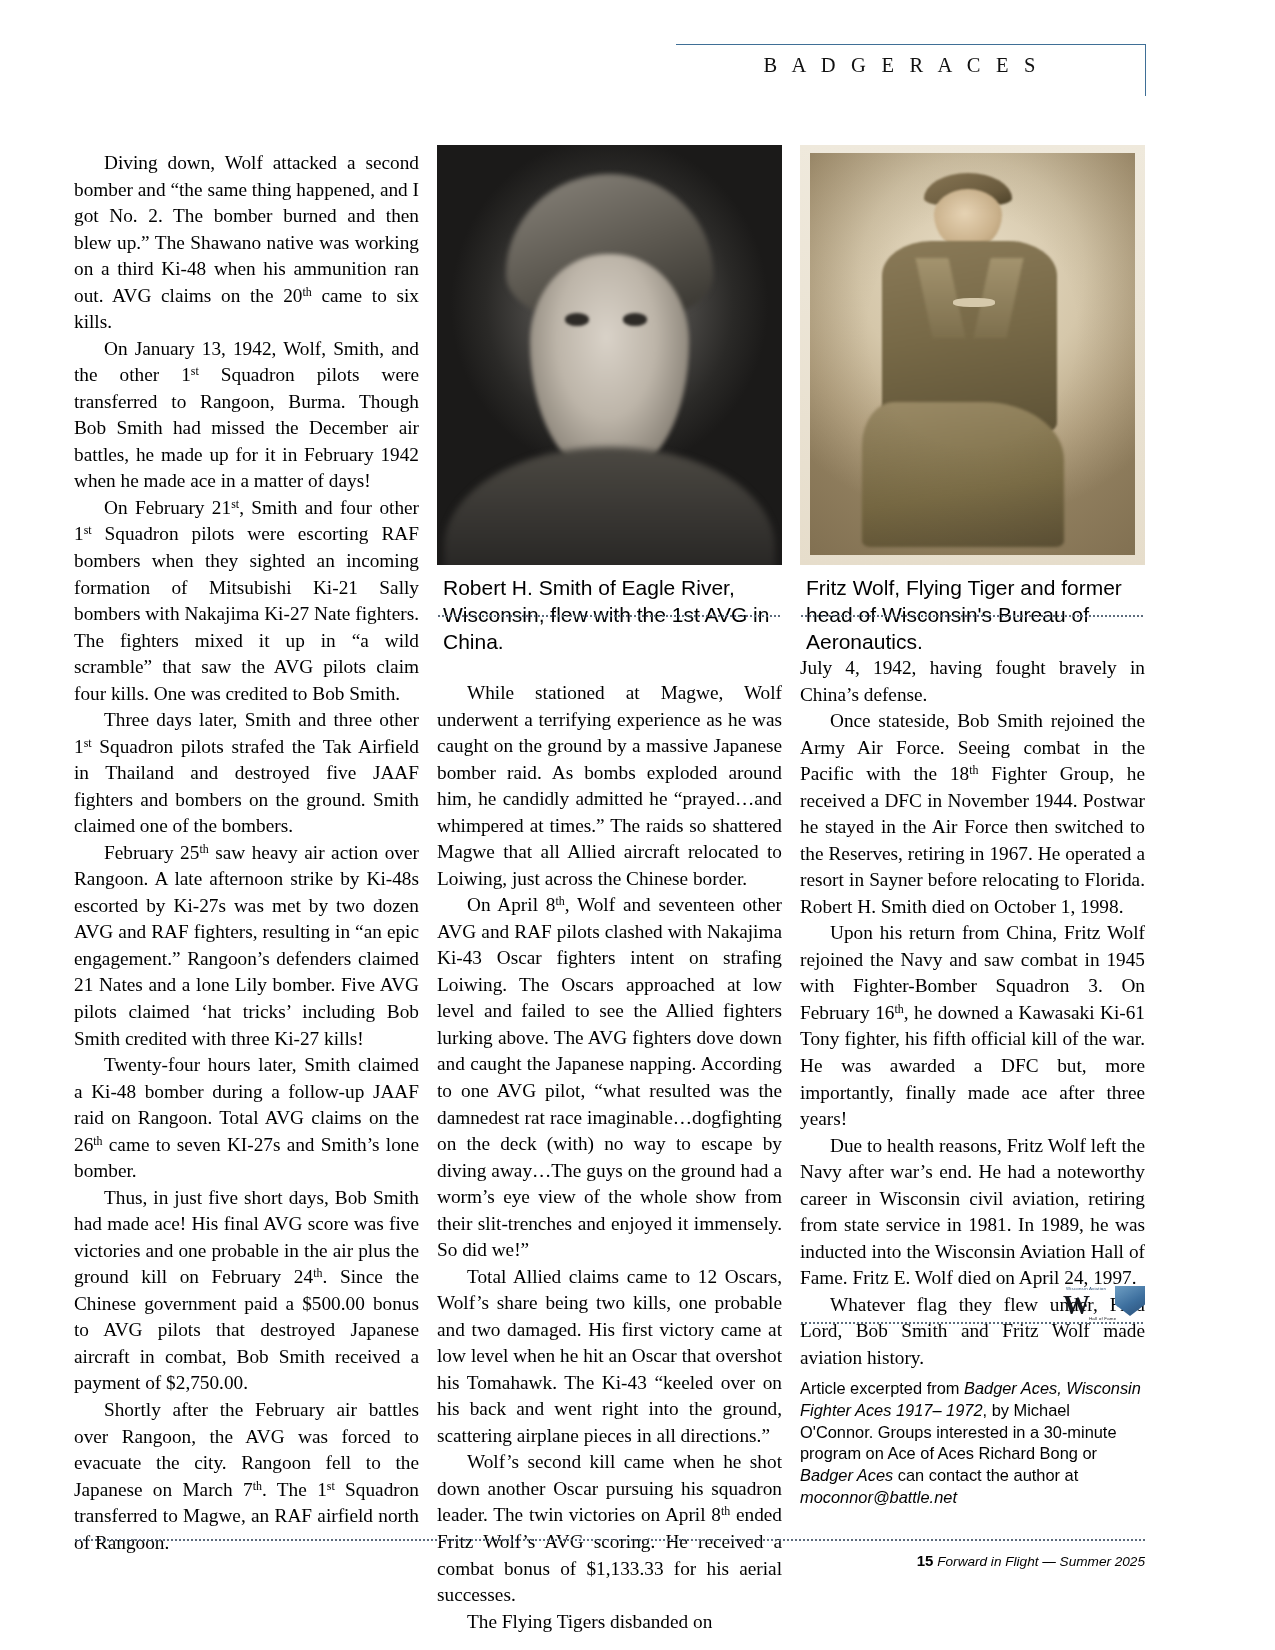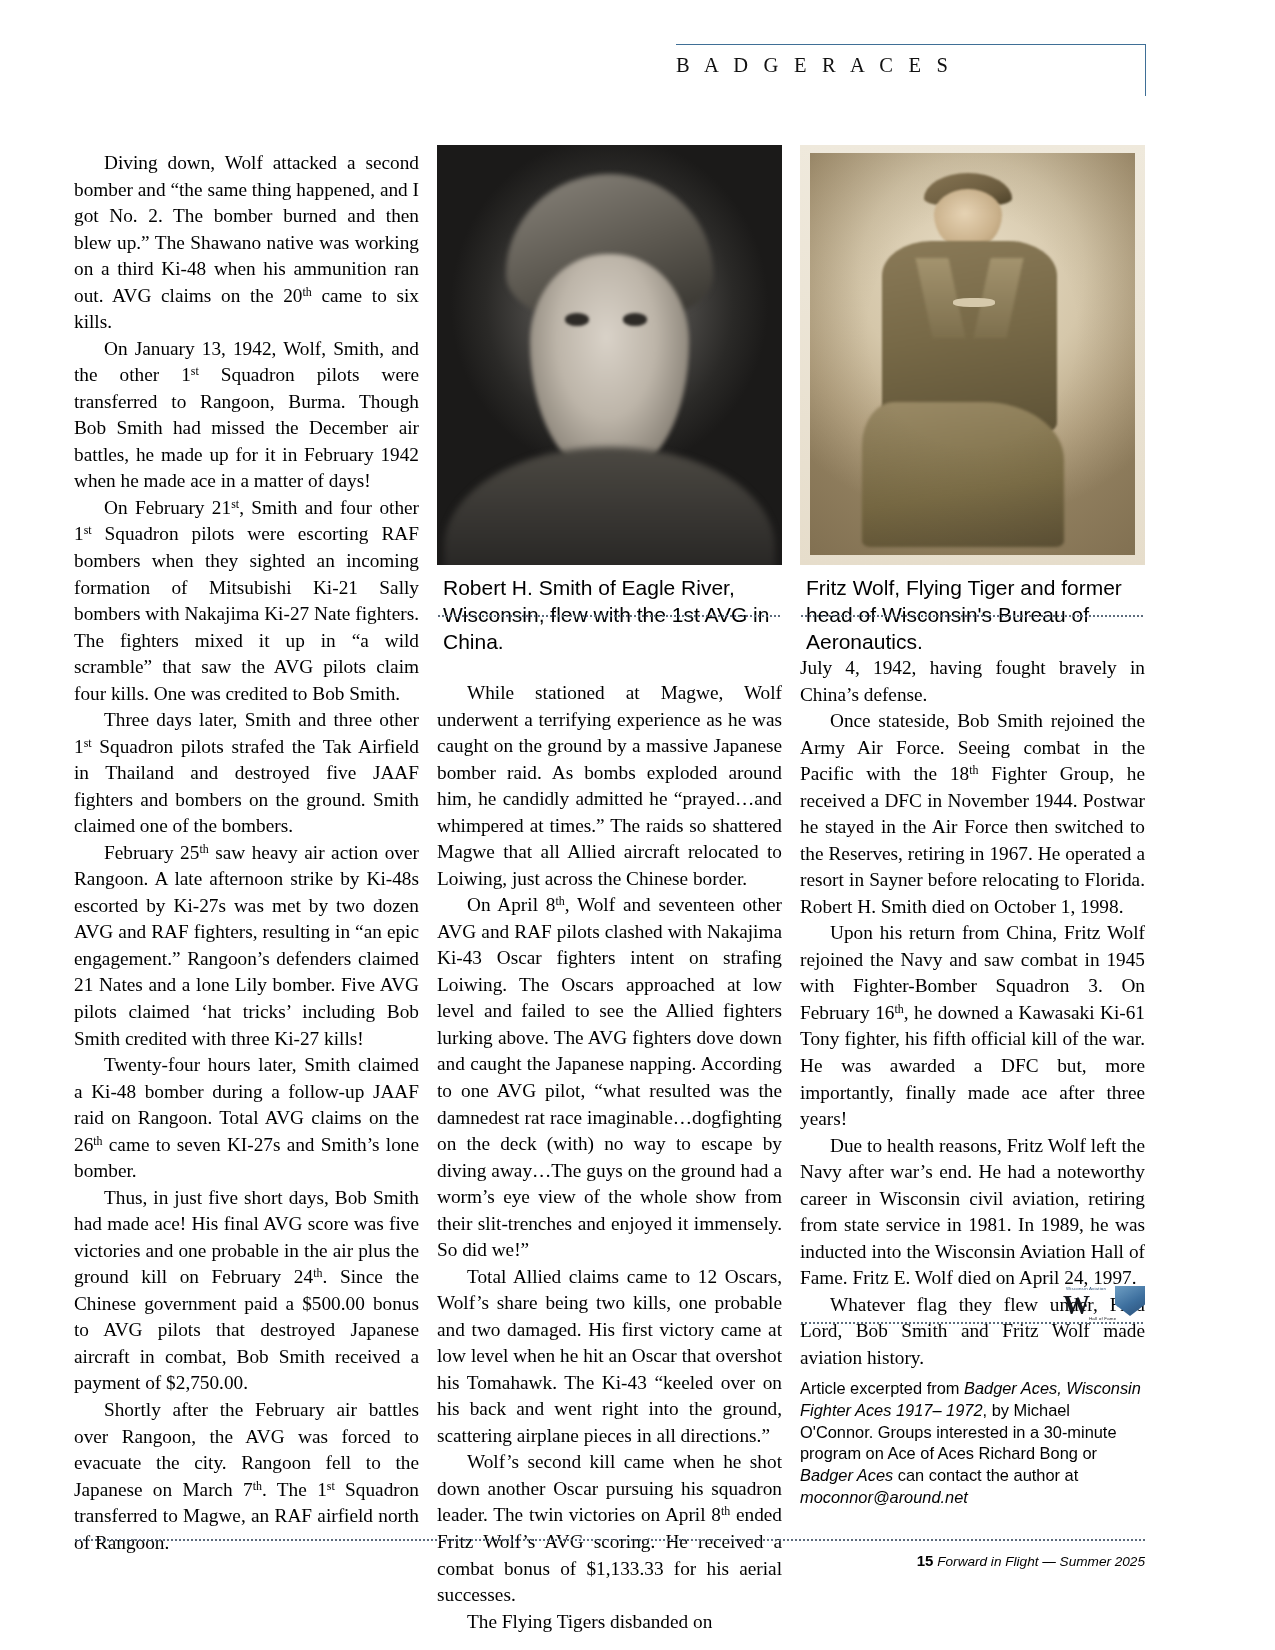--- a/index.html
+++ b/index.html
@@ -38,21 +38,21 @@
     top: 0;
     width: 1px;
     height: 52px;
     background: #3f6f96;
   }
   .header-title {
     position: absolute;
     left: 0;
     top: 10px;
     width: 452px;
-    text-align: left;
+    text-align: center;
     font-family: "Liberation Serif", "DejaVu Serif", serif;
     font-size: 20.5px;
     letter-spacing: 5.2px;
     color: #111111;
   }
 
   
   .col {
     position: absolute;
     top: 150px;
@@ -386,19 +386,19 @@
 
 <div class="wahf-logo">
   <div class="wahf-shield"></div>
   <div class="wahf-top">Wisconsin Aviation</div>
   <div class="wahf-w">W</div>
   <div class="wahf-bottom">Hall of Fame</div>
 </div>
 
 <div class="dots" id="div-col3b"></div>
 
-<div class="excerpt-note">Article excerpted from <em>Badger Aces, Wisconsin Fighter Aces 1917– 1972</em>, by Michael O'Connor. Groups interested in a 30-minute program on Ace of Aces Richard Bong or <em>Badger Aces</em> can contact the author at <em>moconnor@around.net</em></div>
+<div class="excerpt-note">Article excerpted from <em>Badger Aces, Wisconsin Fighter Aces 1917– 1972</em>, by Michael O'Connor. Groups interested in a 30-minute program on Ace of Aces Richard Bong or <em>Badger Aces</em> can contact the author at <em>moconnor@battle.net</em></div>
 
 <div class="dots" id="div-footer"></div>
 <div class="footer">
   <span class="pagenum">15</span> 
   <span class="ital">Forward in Flight — Summer 2025</span>
 </div>
 
 </body></html>

